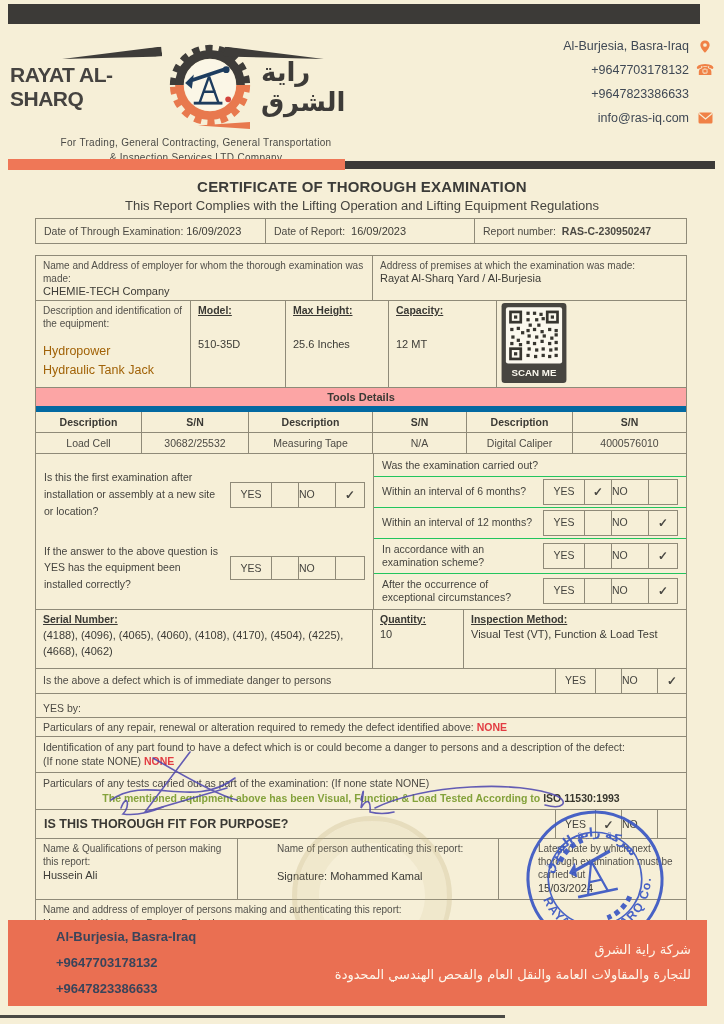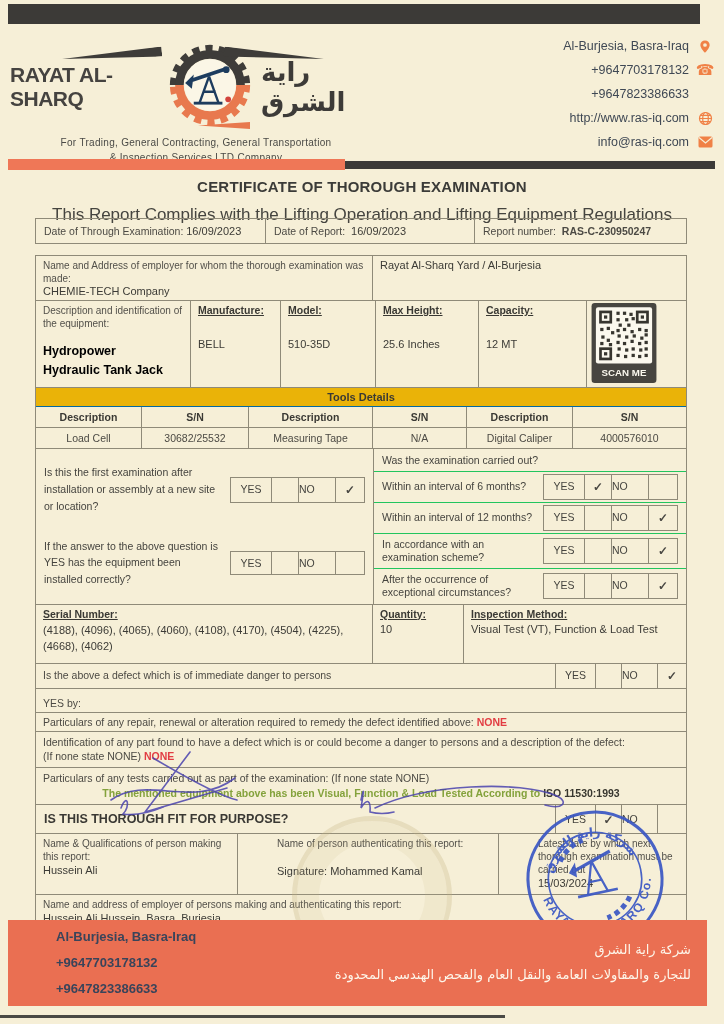--- a/index.html
+++ b/index.html
@@ -22,36 +22,36 @@
        clip-path:polygon(0 0,100% 55%,0 100%);transform:rotate(4deg);}
   .swO{position:absolute;top:96px;right:132px;width:52px;height:7px;background:#e8794e;
        clip-path:polygon(0 50%,100% 0,100% 100%);}
   .tagline{text-align:center;font-size:10px;color:#4a4a46;letter-spacing:.3px;margin-top:4px;line-height:1.45;}
   .contacts{width:330px;display:flex;flex-direction:column;gap:8px;padding-top:12px;}
   .crow{display:flex;justify-content:flex-end;align-items:center;gap:7px;font-size:12.5px;color:#3f4854;}
   .cicon{width:18px;height:16px;display:flex;align-items:center;justify-content:center;color:#f08146;font-size:15px;}
   
   .heading{left:0;top:178px;width:724px;text-align:center;}
   .title{font-size:15px;font-weight:bold;color:#3b3b38;letter-spacing:.2px;}
-  .subtitle{font-size:17px;color:#45443f;margin-top:10px;}
+  .subtitle{font-size:13px;color:#45443f;margin-top:3px;}
   
   .bx{box-sizing:border-box;}
   .daterow{left:35px;top:218px;width:650px;display:flex;border:1px solid #8f8a78;font-size:10.5px;}
   .dcell{padding:6px 8px;border-right:1px solid #8f8a78;white-space:nowrap;}
   .dcell:last-child{border-right:none;}
   .main{left:35px;top:255px;width:650px;border:1px solid #8f8a78;font-size:10.5px;}
   .row{display:flex;border-bottom:1px solid #8f8a78;}
   .row:last-child{border-bottom:none;}
   .c{border-right:1px solid #8f8a78;padding:3px 7px;box-sizing:border-box;}
   .c:last-child{border-right:none;}
   .lb{font-size:10px;color:#52504a;line-height:1.3;}
   .val{font-size:11px;color:#3c3b36;}
   .blu{font-weight:bold;text-decoration:underline;font-size:10.5px;color:#3a3934;}
-  .toolsTitle{background:#eab308;text-align:center;font-weight:bold;font-size:11px;color:#3a3934;
-              padding:3px 0;border-bottom:1px solid #0369a1;}
+  .toolsTitle{background:#fca5a5;text-align:center;font-weight:bold;font-size:11px;color:#3a3934;
+              padding:3px 0;border-bottom:6px solid #0369a1;}
   .tc{text-align:center;padding:4px 2px;}
   .thead .tc{font-weight:bold;color:#3a3934;}
   .ycell{width:40px;text-align:center;padding:5px 0;font-size:10.5px;color:#45443f;}
   .ccell{width:26px;text-align:center;padding:5px 0;}
   .nocell{width:36px;text-align:left;padding:5px 0;font-size:10.5px;color:#45443f;}
   .ccell.w28{width:28px;}
   .chk{font-size:12px;color:#4a4843;font-weight:bold;}
   .qleft{width:337px;border-right:1px solid #8f8a78;display:flex;flex-direction:column;justify-content:space-around;padding:4px 0;}
   .qitem{display:flex;align-items:center;}
   .qtext{flex:1;font-size:10.5px;line-height:1.6;padding:2px 8px;color:#45443f;}
@@ -124,32 +124,20 @@
       </div>
       <div class="crow">
         <span>+9647703178132</span>
         <span class="cicon">☎</span>
       </div>
       <div class="crow">
         <span>+9647823386633</span>
         <span class="cicon"></span>
       </div>
       <div class="crow">
-        <span>http://www.ras-iq.com</span>
-        <span class="cicon">
-          <svg width="15" height="15" viewBox="0 0 15 15">
-              <g stroke="#f08146" fill="none" stroke-width="1.2">
-                <circle cx="7.5" cy="7.5" r="6"></circle>
-                <ellipse cx="7.5" cy="7.5" rx="2.8" ry="6"></ellipse>
-                <path d="M1.5,7.5 h12 M2.4,4.3 h10.2 M2.4,10.7 h10.2"></path>
-              </g>
-            </svg>
-        </span>
-      </div>
-      <div class="crow">
         <span>info@ras-iq.com</span>
         <span class="cicon">
           <svg width="15" height="12" viewBox="0 0 15 12">
               <rect x="0.5" y="0.5" width="14" height="11" rx="1.5" fill="#f08146"></rect>
               <path d="M1,1.5 L7.5,7 L14,1.5" stroke="#f6efd7" stroke-width="1.2" fill="none"></path>
             </svg>
         </span>
       </div>
     </div>
   </div>
@@ -175,35 +163,32 @@
   </div>
 
   <div class="abs main">
 
     <div class="row" style="min-height:40px;">
       <div class="c" style="width:337px;">
         <div class="lb">Name and Address of employer for whom the thorough examination was made:</div>
         <div class="val">CHEMIE-TECH Company</div>
       </div>
       <div class="c" style="flex:1;">
+        <div class="lb">Address of premises at which the examination was made:</div>
         <div class="val">Rayat Al-Sharq Yard / Al-Burjesia</div>
       </div>
     </div>
 
     <div class="row" style="min-height:82px;">
       <div class="c" style="width:155px;">
         <div class="lb">Description and identification of the equipment:</div>
-        <div class="val" style="font-size:12.5px;font-weight:bold;color:#000000;margin-top:12px;line-height:1.5;">
+        <div class="val" style="font-size:12.5px;font-weight:normal;color:#a16207;margin-top:12px;line-height:1.5;">
           <div>Hydropower</div>
           <div>Hydraulic Tank Jack</div>
         </div>
-      </div>
-      <div class="c" style="width:90px;">
-        <div class="blu">Manufacture:</div>
-        <div class="val" style="margin-top:22px;">BELL</div>
       </div>
       <div class="c" style="width:95px;">
         <div class="blu">Model:</div>
         <div class="val" style="margin-top:22px;">510-35D</div>
       </div>
       <div class="c" style="width:103px;">
         <div class="blu">Max Height:</div>
         <div class="val" style="margin-top:22px;">25.6 Inches</div>
       </div>
       <div class="c" style="width:108px;">

